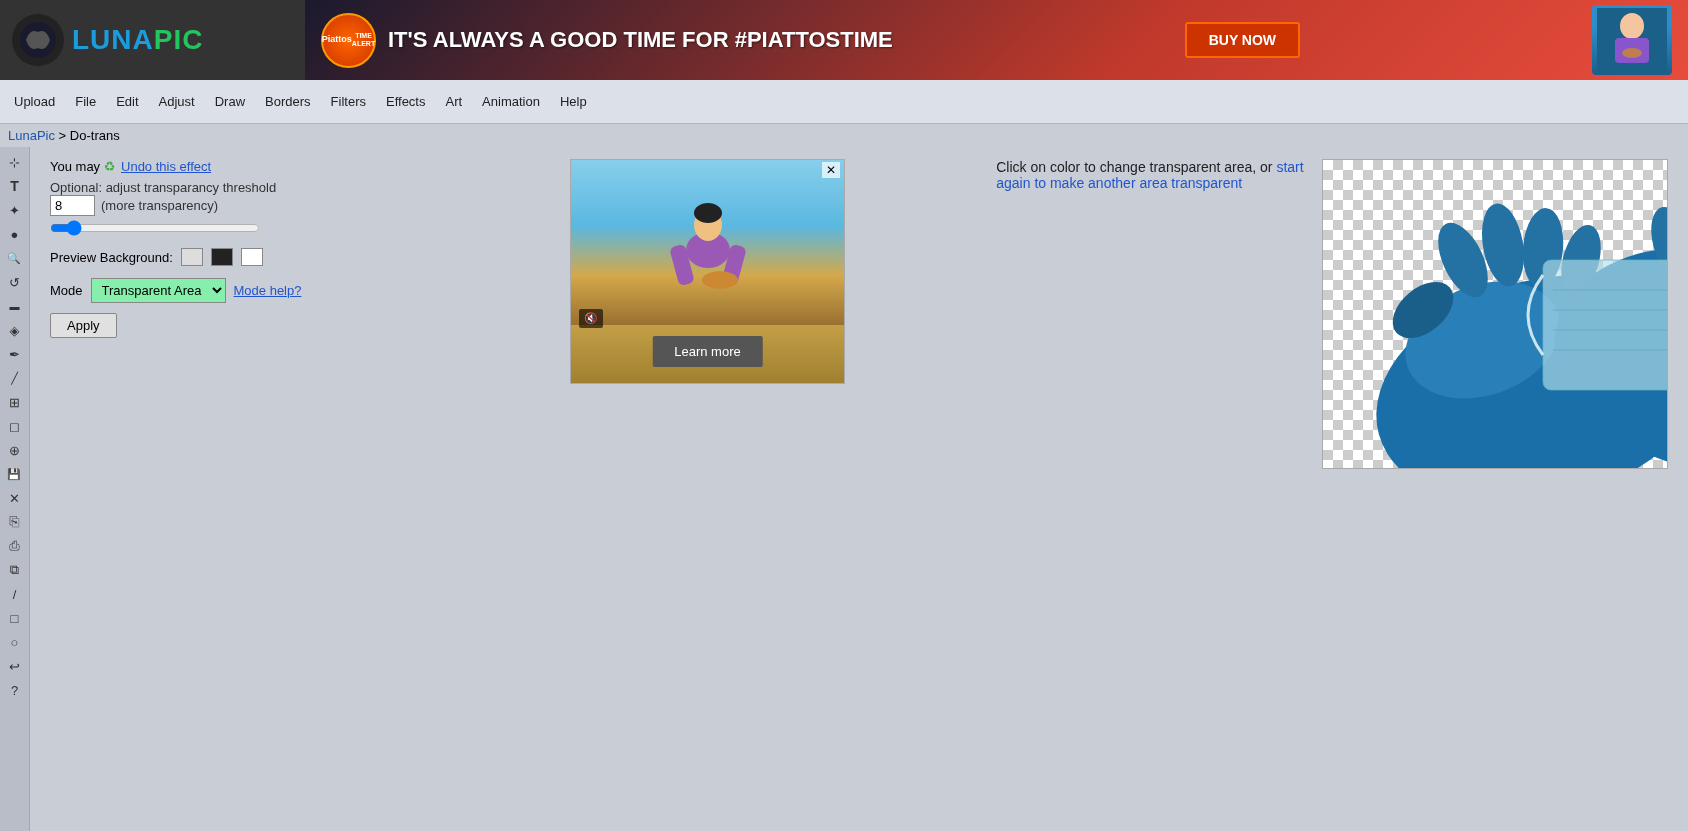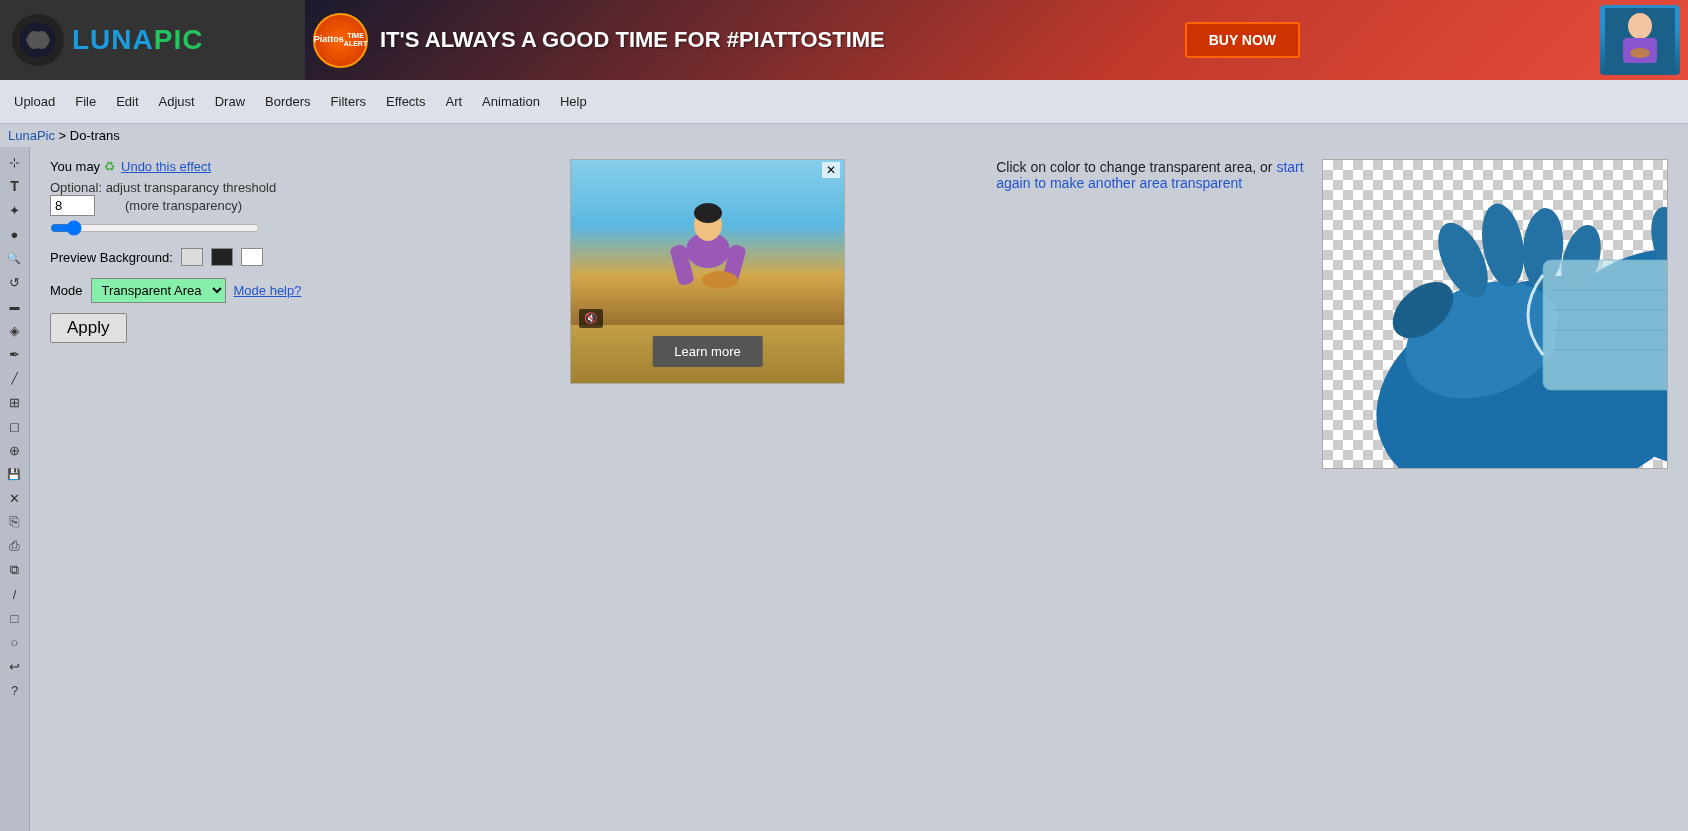--- a/index.html
+++ b/index.html
@@ -39,21 +39,21 @@
       letter-spacing: 1px;
     }
     .logo-text span { color: #1a9cde; }
     .ad-banner {
       flex: 1;
       height: 80px;
       background: linear-gradient(135deg, #1a1a2e 0%, #c0392b 60%, #e74c3c 100%);
       display: flex;
       align-items: center;
       justify-content: space-between;
-      padding: 0 8px;
+      padding: 0 16px;
       color: white;
       position: relative;
       overflow: hidden;
     }
     .ad-banner-left {
       display: flex;
       align-items: center;
       gap: 12px;
     }
     .ad-logo-circle {
@@ -201,21 +201,20 @@
     .threshold-input {
       width: 45px;
       border: 1px solid #888;
       padding: 2px 4px;
       font-size: 13px;
       background: white;
     }
     .threshold-label {
       font-size: 13px;
       color: #333;
-      margin-left: 24px;
     }
     .threshold-slider-row {
       display: flex;
       align-items: center;
       gap: 4px;
       margin-bottom: 12px;
     }
     .preview-bg-row {
       display: flex;
       align-items: center;
@@ -247,21 +246,21 @@
       cursor: pointer;
     }
     .mode-help-link {
       color: #2255cc;
       text-decoration: underline;
       cursor: pointer;
       font-size: 13px;
     }
     .apply-btn {
       padding: 4px 16px;
-      font-size: 17px;
+      font-size: 13px;
       background: #e0e0e0;
       border: 1px solid #888;
       cursor: pointer;
       border-radius: 2px;
     }
 
     
     .side-ad {
       width: 275px;
       height: 225px;

